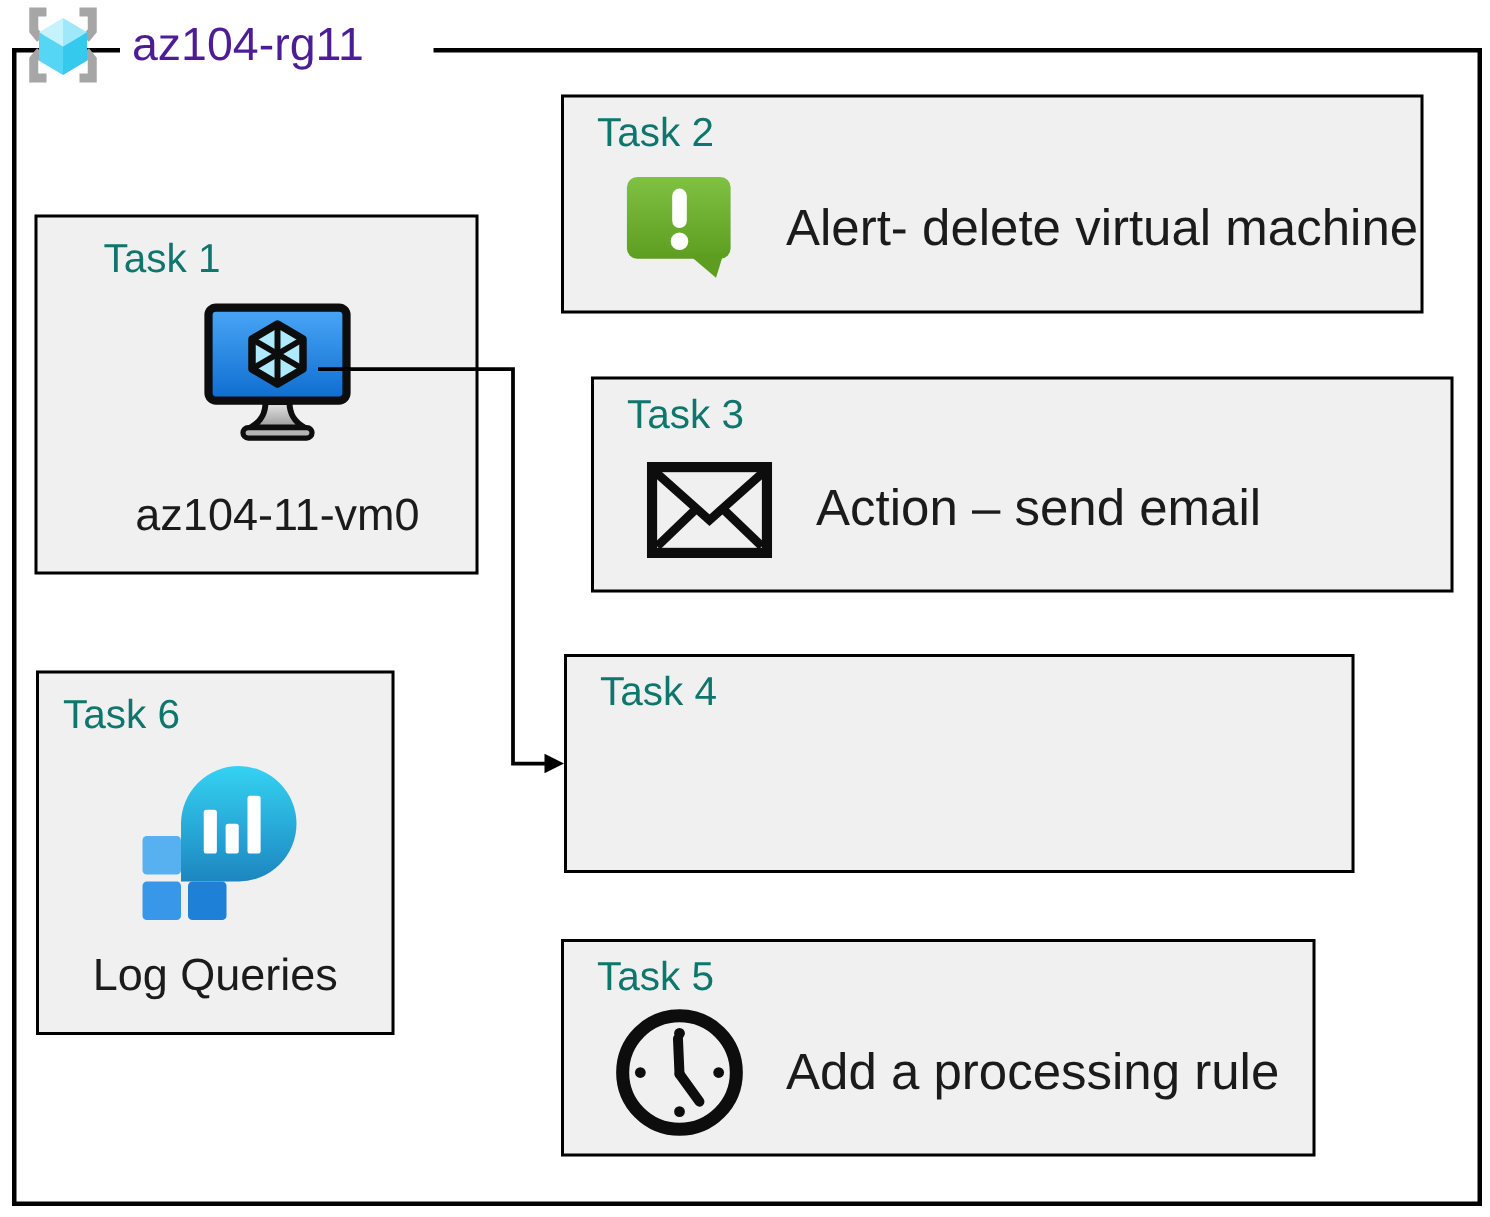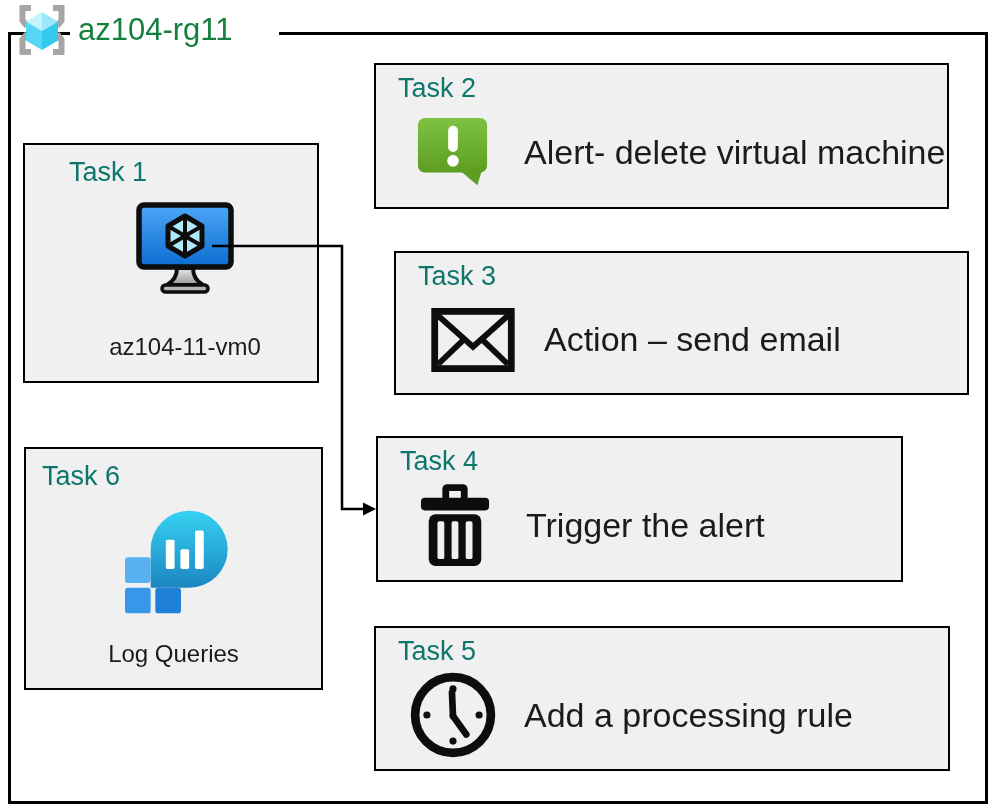--- a/index.html
+++ b/index.html
@@ -7,44 +7,44 @@
   body { font-family:"Liberation Sans", sans-serif; color:#1b1b1b; }
   .stage { position:relative; width:993px; height:811px; background:#fff; overflow:hidden; }
 
   
   .rg-frame { position:absolute; left:8px; top:32px; width:980px; height:772px;
               border:3px solid #000; background:#fff; }
 
   
   .rg-legend { position:absolute; left:14px; top:4px; display:flex; align-items:center; z-index:10; }
   .rg-legend svg { display:block; }
-  .rg-title { background:#fff; padding:0 46px 0 8px; font-size:31px;
-              line-height:52px; color:#15803d; white-space:nowrap; }
+  .rg-title { margin-left:10px; background:#fff; padding:0 46px 0 8px; font-size:31px;
+              line-height:52px; color:#4c1d95; white-space:nowrap; }
 
   
   .task-box { position:absolute; background:#f0f0f0; border:2.5px solid #000; z-index:2; }
   .task-label { font-size:27px; color:#0f766e; }
 
   
   .box-v { display:flex; flex-direction:column; padding:12px 16px 14px 16px; }
   .box-v .icon-main { margin:14px auto 0 auto; }
-  .box-v .caption { margin-top:auto; text-align:center; font-size:24px; color:#1b1b1b; padding-bottom:6px; }
+  .box-v .caption { margin-top:auto; text-align:center; font-size:30px; color:#1b1b1b; padding-bottom:6px; }
 
   
   .box-h { display:flex; flex-direction:column; padding:8px 16px 6px 22px; }
   .box-h .row { flex:1; display:flex; align-items:center; }
   .icon-cell { width:110px; display:flex; justify-content:center; align-items:center; flex-shrink:0; }
   .box-h .text { font-size:34px; color:#1b1b1b; margin-left:16px; white-space:nowrap; }
 
   #task1 { left:23px;  top:143px; width:296px; height:240px;padding-left:44px; }
-  #task6 { left:24px;  top:447px; width:299px; height:243px; }
+  #task6 { left:24px;  top:447px; width:239px; height:243px; }
   #task2 { left:374px; top:63px;  width:575px; height:146px; }
   #task3 { left:374px; top:251px; width:575px; height:144px;margin-left:20px; }
   #task4 { left:376px; top:436px; width:527px; height:146px; }
-  #task5 { left:374px; top:626px; width:576px; height:145px; }
+  #task5 { left:374px; top:626px; width:503px; height:145px; }
 
   
   .connector-layer { position:absolute; left:0; top:0; width:993px; height:811px;
                      z-index:5; pointer-events:none; }
 </style>
 </head>
 <body>
 
 <div class="stage">
 
@@ -154,36 +154,20 @@
           <path d="M7,58 L34,32" fill="none" stroke="#0d0d0d" stroke-width="6"></path>
           <path d="M79,58 L52,32" fill="none" stroke="#0d0d0d" stroke-width="6"></path>
         </svg>
       </span>
       <span class="text">Action – send email</span>
     </div>
   </div>
 
   <div class="task-box box-h" id="task4">
     <div class="task-label">Task 4</div>
-    <div class="row">
-      <span class="icon-cell">
-        <svg width="72" height="84" viewBox="0 0 74 86">
-          <rect x="24" y="0" width="26" height="18" rx="5" fill="#0d0d0d"></rect>
-          <rect x="31" y="7" width="12" height="9" fill="#f0f0f0"></rect>
-          <rect x="2" y="14" width="70" height="13" rx="4" fill="#0d0d0d"></rect>
-          <rect x="10" y="31" width="54" height="53" rx="7" fill="#0d0d0d"></rect>
-          <g fill="#f0f0f0">
-            <rect x="19" y="38" width="7" height="39" rx="2"></rect>
-            <rect x="33.5" y="38" width="7" height="39" rx="2"></rect>
-            <rect x="48" y="38" width="7" height="39" rx="2"></rect>
-          </g>
-        </svg>
-      </span>
-      <span class="text">Trigger the alert</span>
-    </div>
   </div>
 
   <div class="task-box box-h" id="task5">
     <div class="task-label">Task 5</div>
     <div class="row">
       <span class="icon-cell">
         <svg width="86" height="86" viewBox="0 0 84 84">
           <circle cx="42" cy="42" r="37" fill="none" stroke="#0d0d0d" stroke-width="8.5"></circle>
           <g fill="#0d0d0d">
             <circle cx="42" cy="16.5" r="3.5"></circle>

